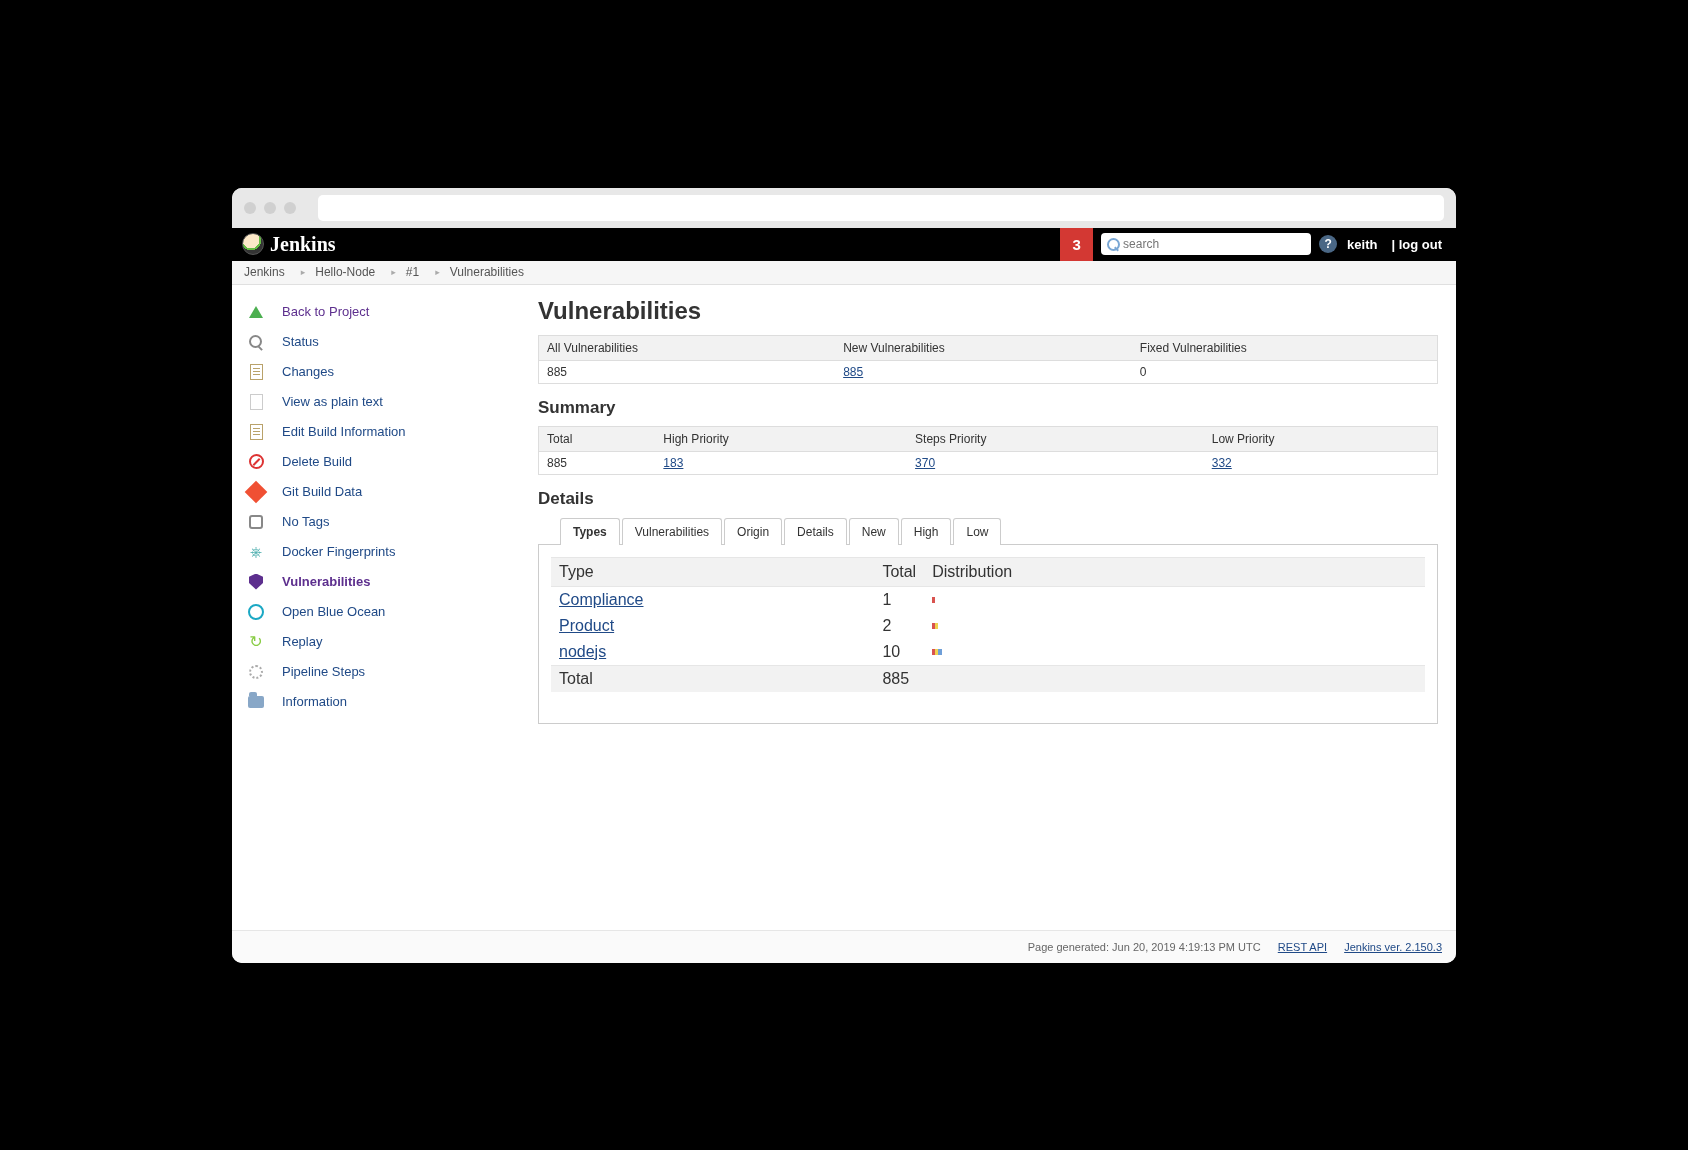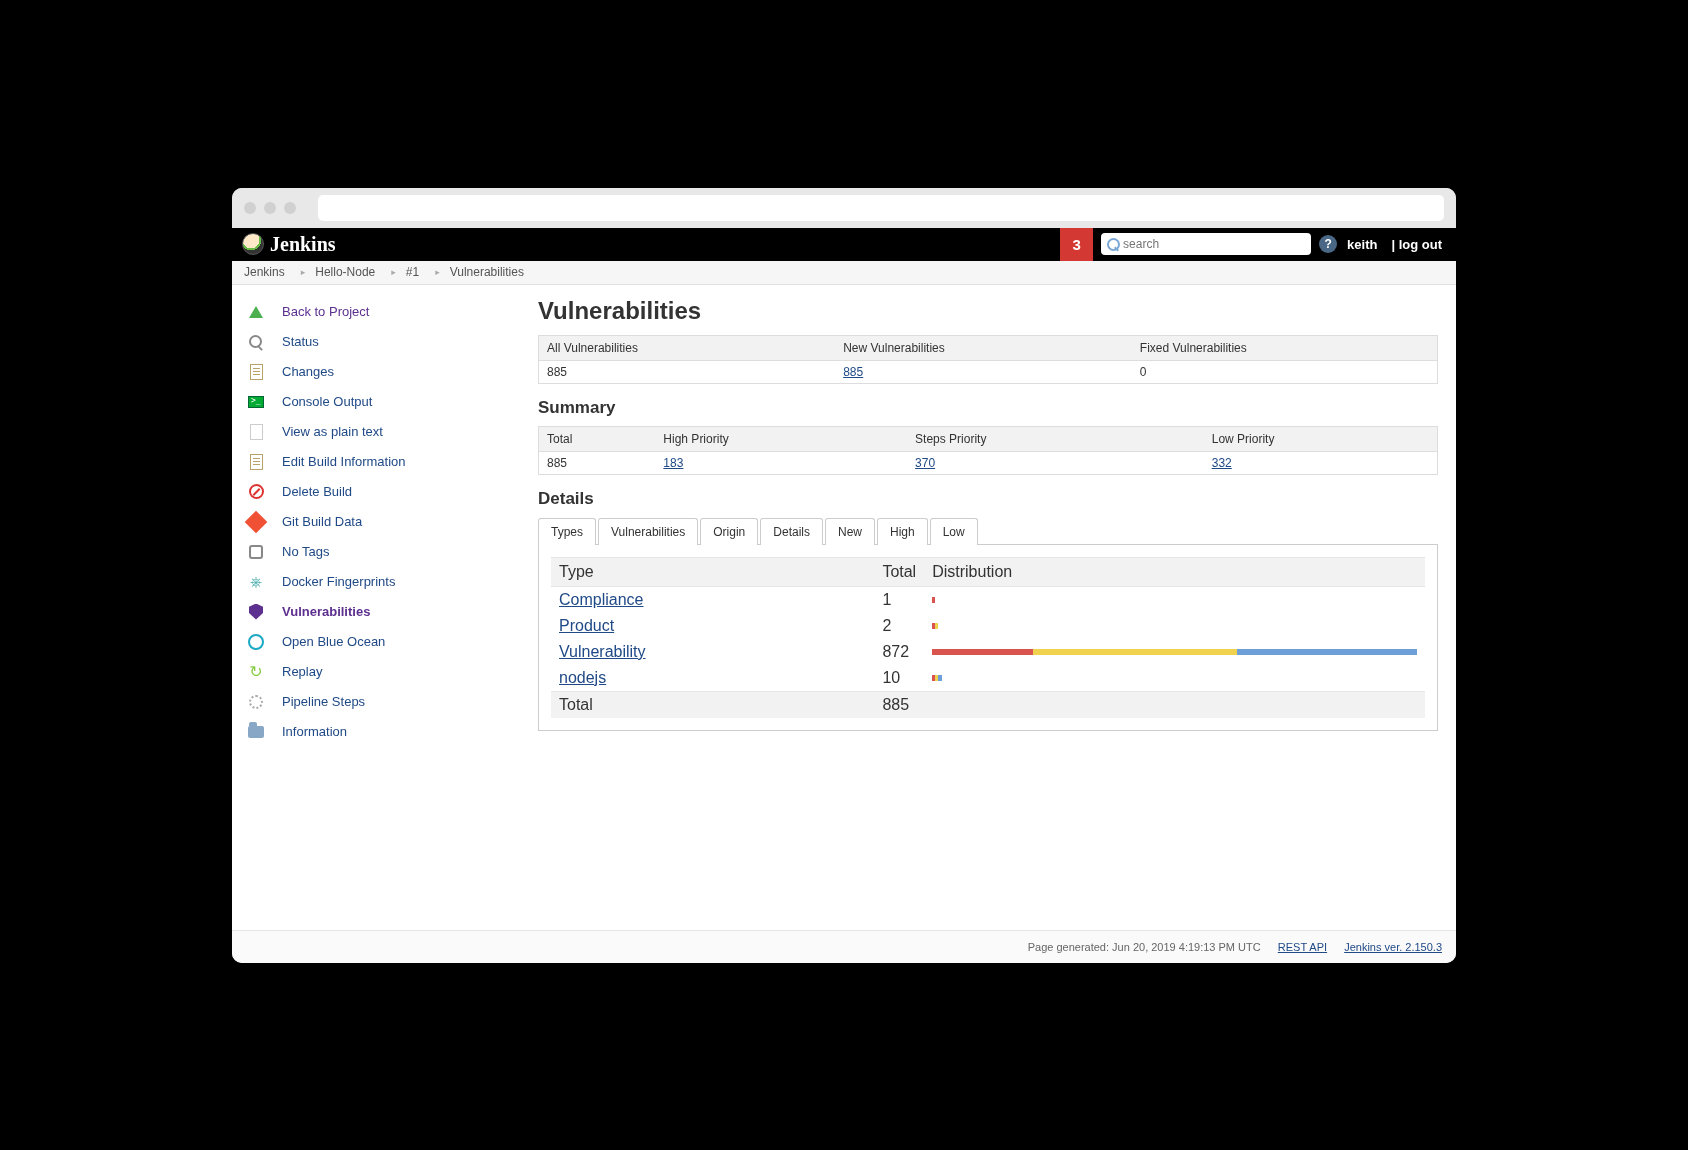--- a/index.html
+++ b/index.html
@@ -31,21 +31,21 @@
 .icon { width: 20px; height: 20px; display: flex; align-items: center; justify-content: center; flex-shrink: 0; }
 .main { flex: 1; padding: 12px 18px 20px 6px; }
 h1 { font-size: 24px; font-weight: bold; margin-bottom: 10px; }
 h2 { font-size: 17px; font-weight: bold; margin: 4px 0 8px; }
 .tbl { width: 100%; border: 1px solid #ddd; border-collapse: collapse; font-size: 12px; margin-bottom: 14px; }
 .tbl th { background: #f2f2f2; text-align: left; font-weight: normal; padding: 5px 8px; border-bottom: 1px solid #ddd; }
 .tbl td { padding: 4px 8px; }
 .tbl a { color: #204a87; text-decoration: underline; }
 .tabs { display: flex; margin-top: 6px; }
 .tab { padding: 6px 12px; font-size: 12px; border: 1px solid #ccc; border-bottom: none; background: #fff; margin-right: 2px; border-radius: 3px 3px 0 0; cursor: pointer; position: relative; top: 1px; }
-.tab.active { font-weight: normal; z-index: 2; }
+.tab.active { font-weight: bold; z-index: 2; margin-left: 22px; }
 .tab:not(.active) { background: #fff; }
 .details-box { border: 1px solid #ccc; padding: 12px; min-height: 180px; }
 .det-tbl { width: 100%; font-size: 16px; border-collapse: collapse; }
 .det-tbl thead th { background: #f2f2f2; text-align: left; font-weight: normal; padding: 5px 8px; border-top: 1px solid #e6e6e6; border-bottom: 1px solid #e6e6e6; }
 .det-tbl td { padding: 4px 8px; }
 .det-tbl tbody tr:nth-child(even) td { background: #fff; }
 .det-tbl tfoot td { background: #f2f2f2; border-top: 1px solid #e6e6e6; }
 .det-tbl a { color: #204a87; text-decoration: underline; }
 .dist { display: flex; height: 6px; width: 100%; align-items: center; }
 .dist span { height: 6px; display: block; }
@@ -128,26 +128,20 @@
           <span>Status</span>
         </a>
       <a class="sidebar-item">
           <span class="icon">
             <span class="i-doc"></span>
           </span>
           <span>Changes</span>
         </a>
       <a class="sidebar-item">
           <span class="icon">
-            <span class="i-term"></span>
-          </span>
-          <span>Console Output</span>
-        </a>
-      <a class="sidebar-item">
-          <span class="icon">
             <span class="i-txt"></span>
           </span>
           <span>View as plain text</span>
         </a>
       <a class="sidebar-item">
           <span class="icon">
             <span class="i-doc"></span>
           </span>
           <span>Edit Build Information</span>
         </a>
@@ -276,31 +270,20 @@
                 <td><a href="#">Product</a></td>
                 <td>2</td>
                 <td>
                   <div class="dist">
                     <span class="r" style="width: 0.6%;"></span>
                     <span class="y" style="width: 0.6%;"></span>
                   </div>
                 </td>
               </tr>
               <tr>
-                <td><a href="#">Vulnerability</a></td>
-                <td>872</td>
-                <td>
-                  <div class="dist">
-                    <span class="r" style="width: 20.7569%;"></span>
-                    <span class="y" style="width: 42.2018%;"></span>
-                    <span class="b" style="width: 37.0413%;"></span>
-                  </div>
-                </td>
-              </tr>
-              <tr>
                 <td><a href="#">nodejs</a></td>
                 <td>10</td>
                 <td>
                   <div class="dist">
                     <span class="r" style="width: 0.6%;"></span>
                     <span class="y" style="width: 0.6%;"></span>
                     <span class="b" style="width: 0.802752%;"></span>
                   </div>
                 </td>
               </tr>

